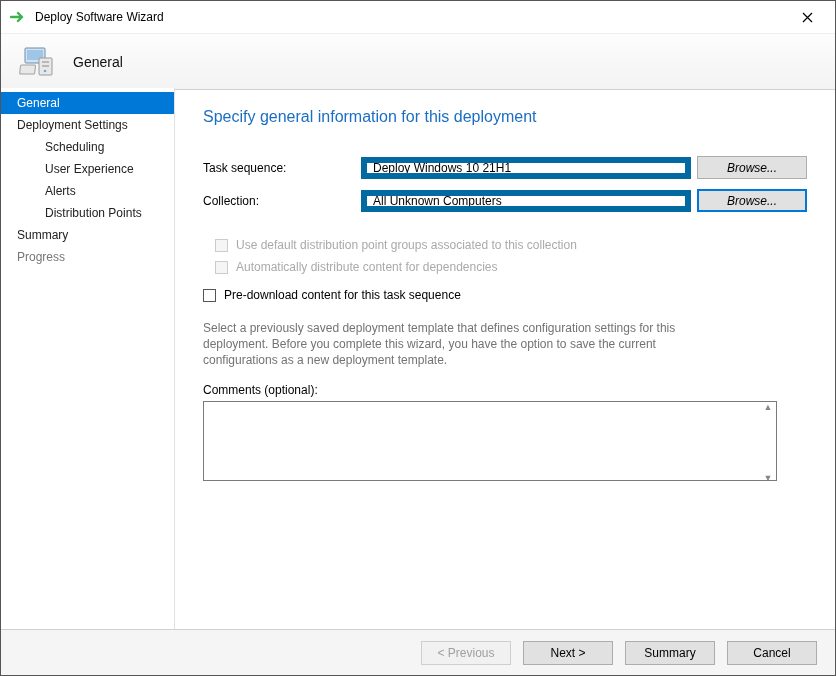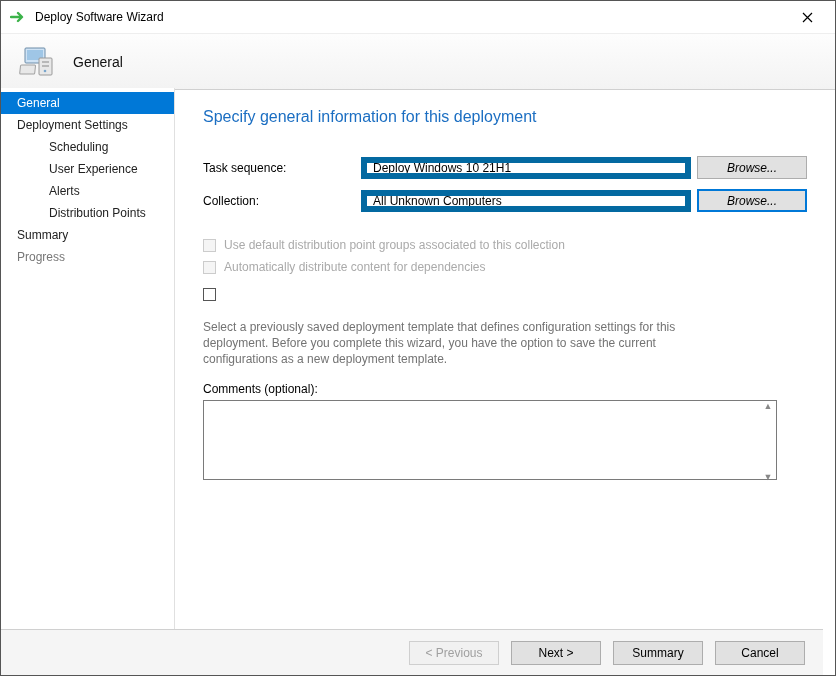--- a/index.html
+++ b/index.html
@@ -59,21 +59,21 @@
     border-right: 1px solid #e0e0e0;
     padding-top: 4px;
     background: #fff;
   }
   .sidebar .nav-item {
     font-size: 12px;
     padding: 4px 0 4px 16px;
     color: #222;
     cursor: pointer;
   }
-  .sidebar .nav-item.indent { padding-left: 48px; }
+  .sidebar .nav-item.indent { padding-left: 32px; margin-left: 12px; }
   .sidebar .nav-item.selected {
     background: #0078d7;
     color: #fff;
   }
   .sidebar .nav-item.dim { color: #777; }
 
   .content {
     flex: 1;
     padding: 20px 28px 10px 28px;
     position: relative;
@@ -117,21 +117,21 @@
     border: 2px solid #0078d7;
     background: #e1e1e1;
     padding: 0;
   }
 
   .checkbox-row {
     display: flex;
     align-items: center;
     margin: 8px 0;
   }
-  .checkbox-row.disabled { color: #aaa; }
+  .checkbox-row.disabled { color: #aaa; margin-left: 12px; }
   .checkbox-row .cb {
     width: 13px; height: 13px;
     border: 1px solid #999;
     margin-right: 8px;
     display: inline-block;
     background: #fff;
   }
   .checkbox-row.disabled .cb { border-color: #ccc; background: #f5f5f5; }
   .checkbox-row .cb-label { font-size: 12px; }
 
@@ -170,21 +170,21 @@
     position: absolute;
     right: 1px; top: 1px; bottom: 1px;
     width: 16px;
     display: flex; flex-direction: column; justify-content: space-between;
     pointer-events: none;
   }
   .faux-scroll .arr { font-size: 9px; color: #888; text-align: center; }
 
   .footer-bar {
     position: absolute;
-    bottom: 0; left: 0; right: 12px;
+    bottom: 0; left: 0; right: 0;
     height: 46px;
     border-top: 1px solid #d0d0d0;
     background: #f5f5f5;
     display: flex;
     align-items: center;
     justify-content: flex-end;
     padding: 0 18px;
     gap: 12px;
   }
   .footer-bar button {
@@ -267,20 +267,21 @@
       <div class="checkbox-row disabled">
         <span class="cb"></span>
         <span class="cb-label">Use default distribution point groups associated to this collection</span>
       </div>
       <div class="checkbox-row disabled">
         <span class="cb"></span>
         <span class="cb-label">Automatically distribute content for dependencies</span>
       </div>
       <div class="checkbox-row" style="margin-top:14px;">
         <span class="cb" style="border-color:#555;"></span>
+        <span class="cb-label">Pre-download content for this task sequence</span>
       </div>
 
       <div class="desc-text">Select a previously saved deployment template that defines configuration settings for this deployment. Before you complete this wizard, you have the option to save the current configurations as a new deployment template.</div>
 
 
       <div class="comments-label">Comments (optional):</div>
       <div class="comments-wrap">
         <textarea class="comments-box" style=""></textarea>
         <div class="faux-scroll">
           <div class="arr">▲</div>

